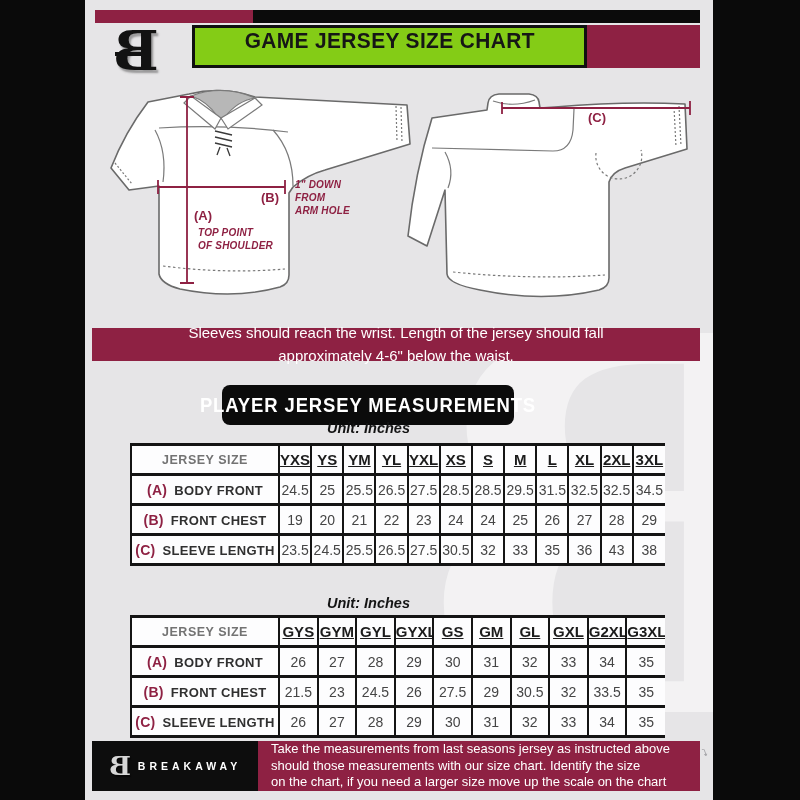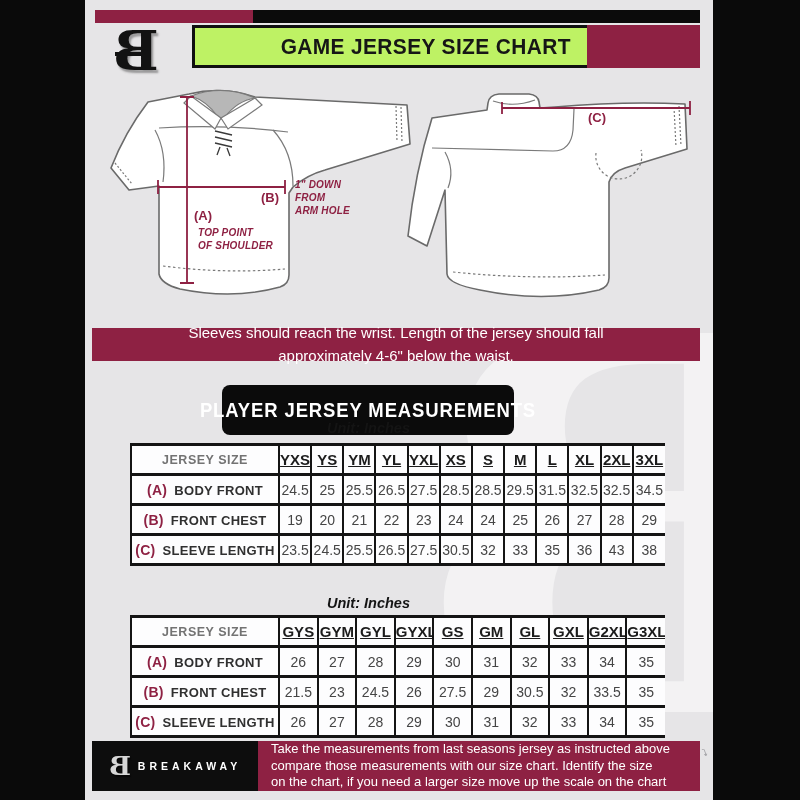--- a/index.html
+++ b/index.html
@@ -10,22 +10,22 @@
 
   
   .watermark{position:absolute;left:330px;top:270px;font-family:"DejaVu Serif",serif;
              font-weight:bold;font-size:520px;line-height:1;color:rgba(255,255,255,0.5);
              transform:scaleX(-1);pointer-events:none;}
 
   
   .topbar{position:absolute;left:10px;top:10px;width:605px;height:13px;display:flex;}
   .topbar .m{width:158px;background:var(--maroon);}
   .topbar .k{flex:1;background:#0b0b0b;}
-  .titlebox{position:absolute;left:107px;top:25px;width:389px;height:37px;background:#bef264;
-            border:3px solid #101010;display:flex;align-items:center;justify-content:center;padding-left:36px;}
+  .titlebox{position:absolute;left:107px;top:25px;width:389px;height:37px;background:#84cc16;
+            border:3px solid #101010;display:flex;justify-content:center;}
   .titlebox span{font-size:22px;font-weight:bold;color:#161616;letter-spacing:.4px;
                  transform:scaleX(.95);white-space:nowrap;}
   .hdr-maroon{position:absolute;left:502px;top:25px;width:113px;height:43px;background:var(--maroon);}
   .logo{position:absolute;left:28px;top:22px;width:60px;height:62px;}
   .logo .b{position:absolute;left:0;top:0;font-family:"DejaVu Serif",serif;font-weight:bold;
            font-size:54px;line-height:58px;color:#121212;transform:scaleX(-1);
            text-shadow:-2px 3px 2px rgba(60,60,60,.45);}
   .logo .bar{position:absolute;left:2px;top:30px;width:34px;height:4px;background:#121212;}
 
   
@@ -34,21 +34,21 @@
   .anno.tag{font-size:13px;font-weight:bold;}
   .anno.note{font-size:10px;font-weight:bold;font-style:italic;line-height:1.3;letter-spacing:.2px;}
   .anno.center{text-align:center;}
 
   
   .banner{position:absolute;left:7px;top:328px;width:608px;height:33px;background:var(--maroon);
           display:flex;align-items:center;justify-content:center;}
   .banner div{color:#fff;font-size:15px;line-height:1.5;text-align:center;white-space:pre-line;}
 
   
-  .pill{position:absolute;height:50px;background:#0b0b0b;border-radius:8px;
+  .pill{position:absolute;height:40px;background:#0b0b0b;border-radius:8px;
         display:flex;align-items:center;justify-content:center;}
   .pill span{color:#fff;font-size:21px;font-weight:bold;letter-spacing:1px;
              transform:scaleX(.88);white-space:nowrap;}
   .unit{position:absolute;left:140px;width:287px;text-align:center;font-size:14.5px;
         font-weight:bold;font-style:italic;color:#141414;}
 
   
   table.size-table{position:absolute;left:45px;width:535px;border-collapse:collapse;
                    table-layout:fixed;}
   table.size-table td{height:27px;background:#fdfdfe;text-align:center;vertical-align:middle;
@@ -291,19 +291,19 @@
           </tr>
         </tbody>
       </table>
 
     <div class="foot-black">
       <span class="b">B</span>
       <span class="brand">BREAKAWAY</span>
     </div>
     <div class="foot-maroon">
       <div>Take the measurements from last seasons jersey as instructed above
-compare those measurements  with our size chart. Identify the size
+should those measurements  with our size chart. Identify the size
 on the chart, if you need a larger size move up the scale on the chart</div>
     </div>
     <div class="curl">⤵</div>
 
   </div>
 </div>
 
 </body></html>

